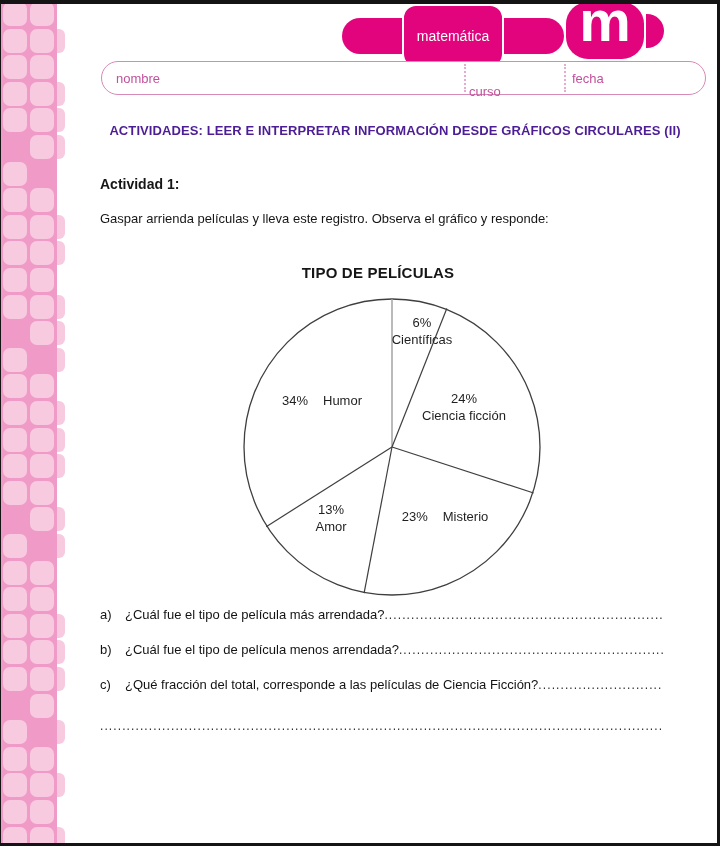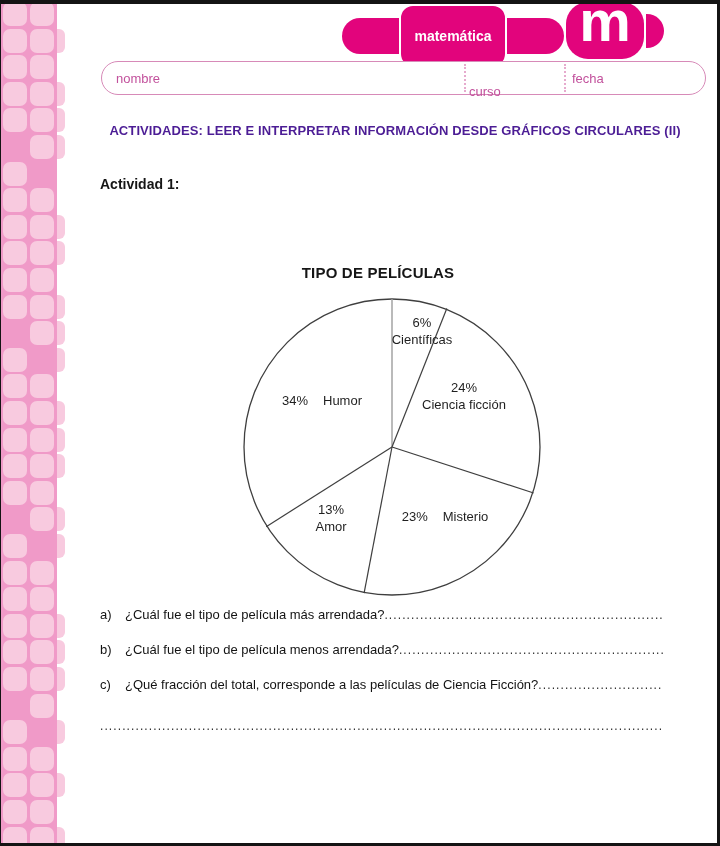--- a/index.html
+++ b/index.html
@@ -17,21 +17,21 @@
   .frame::after{content:"";position:absolute;inset:0;border:3px solid #141414;border-top-width:4px;border-left-width:1px;pointer-events:none;}
 
   
   .sidebar{position:absolute;left:0;top:0;width:57px;height:846px;background:var(--side-pink);}
   .sq{position:absolute;width:24px;height:24px;background:var(--side-sq);border-radius:7px;}
   .sq-tab{width:8px;border-radius:0 6px 6px 0;}
 
   
   .brand-capsule{position:absolute;left:342px;top:18px;width:222px;height:36px;background:var(--mag);
     border-radius:18px;display:flex;align-items:center;justify-content:center;gap:7px;}
-  .badge{border:2px solid #fff;border-radius:14px;background:var(--mag);color:#fff;font-weight:bold;
+  .badge{border:2px solid #fff;border-radius:14px;background:var(--mag);color:#fff;font-weight:normal;
     font-size:14px;line-height:1;padding:23px 13px;white-space:nowrap;}
   .logo{position:absolute;left:566px;top:2px;width:78px;height:57px;background:var(--mag);border-radius:22px;
     display:flex;align-items:center;justify-content:center;}
   .logo span{color:#fff;font-weight:bold;font-size:58px;line-height:1;transform:translateY(-10px);}
   .logo-bump{position:absolute;left:646px;top:14px;width:18px;height:34px;background:var(--mag);
     border-radius:0 17px 17px 0;}
 
   
   .form-row{position:absolute;left:101px;top:61px;width:605px;height:34px;border:1px solid var(--form-border);
     border-radius:17px;background:#fff;}
@@ -49,21 +49,21 @@
   
   .chart-title{position:absolute;left:228px;top:264px;width:300px;text-align:center;font-weight:bold;
     font-size:15px;letter-spacing:0.2px;white-space:nowrap;}
   .chart{position:absolute;left:242px;top:297px;width:300px;height:300px;}
   .chart svg{position:absolute;left:0;top:0;}
   .lbl{position:absolute;font-size:13px;color:#1f1f1f;text-align:center;line-height:17px;}
   .lbl .pct{display:block;}
   .lbl-inline{display:flex;justify-content:center;gap:15px;}
   .lbl-inline .pct{display:inline;}
   .lbl-cientificas{left:120px;top:17px;width:120px;}
-  .lbl-ficcion{left:152px;top:82px;width:140px;}
+  .lbl-ficcion{left:152px;top:93px;width:140px;}
   .lbl-humor{left:15px;top:95px;width:130px;}
   .lbl-amor{left:39px;top:204px;width:100px;}
   .lbl-misterio{left:133px;top:211px;width:140px;}
 
   
   .questions{position:absolute;left:100px;top:607px;width:563px;}
   .q-row{display:flex;align-items:baseline;height:35px;font-size:13px;color:#131313;}
   .q-marker{width:25px;flex:none;}
   .q-text{flex:none;white-space:nowrap;text-align:right;}
   .leader{flex:1 1 auto;overflow:hidden;white-space:nowrap;letter-spacing:1.1px;font-size:12px;color:#2b2b2b;}
@@ -169,20 +169,21 @@
     <div class="form-sep sep1"></div>
     <span class="form-label fl-curso">curso</span>
     <div class="form-sep sep2"></div>
     <span class="form-label fl-fecha">fecha</span>
   </div>
 
   <div class="doc-title">ACTIVIDADES: LEER E INTERPRETAR INFORMACIÓN DESDE GRÁFICOS CIRCULARES (II)</div>
 
   <div class="activity-heading">Actividad 1:</div>
 
+  <div class="intro">Gaspar arrienda películas y lleva este registro. Observa el gráfico y responde:</div>
 
   <div class="chart-title">TIPO DE PELÍCULAS</div>
 
   <div class="chart">
     <svg width="300" height="300" viewBox="0 0 300 300">
       <circle cx="150" cy="150" r="148" fill="none" stroke="#3f3f3f" stroke-width="1.3"></circle>
       <line x1="150" y1="150" x2="150" y2="2" stroke="#9d9d9d" stroke-width="1.4"></line>
       <line x1="150" y1="150" x2="204.8" y2="11.5" stroke="#3f3f3f" stroke-width="1.2"></line>
       <line x1="150" y1="150" x2="291.6" y2="196.0" stroke="#3f3f3f" stroke-width="1.2"></line>
       <line x1="150" y1="150" x2="122.1" y2="296.2" stroke="#3f3f3f" stroke-width="1.2"></line>

